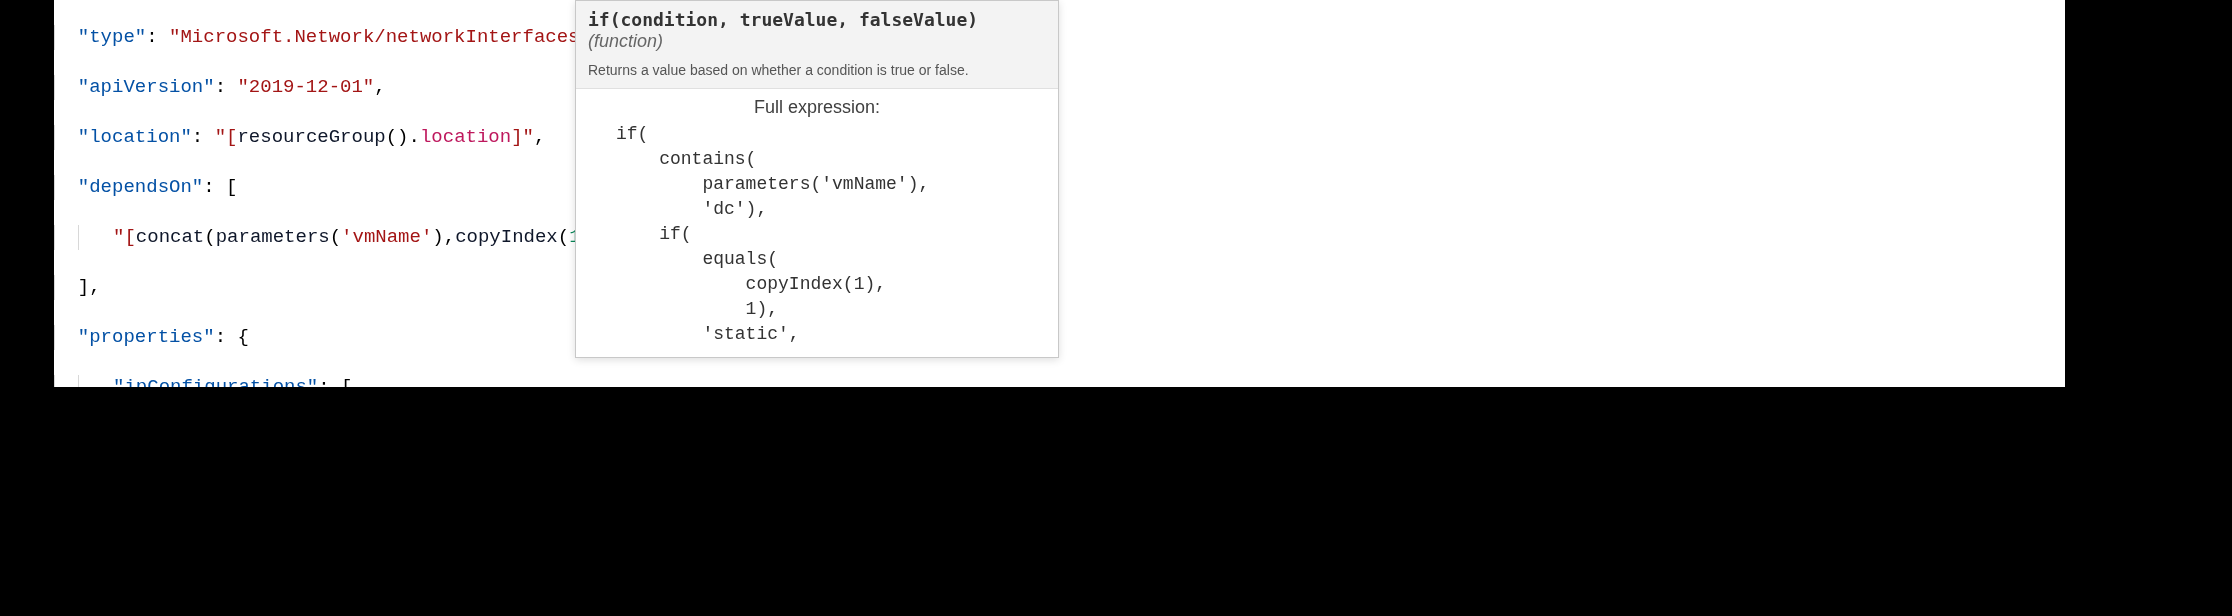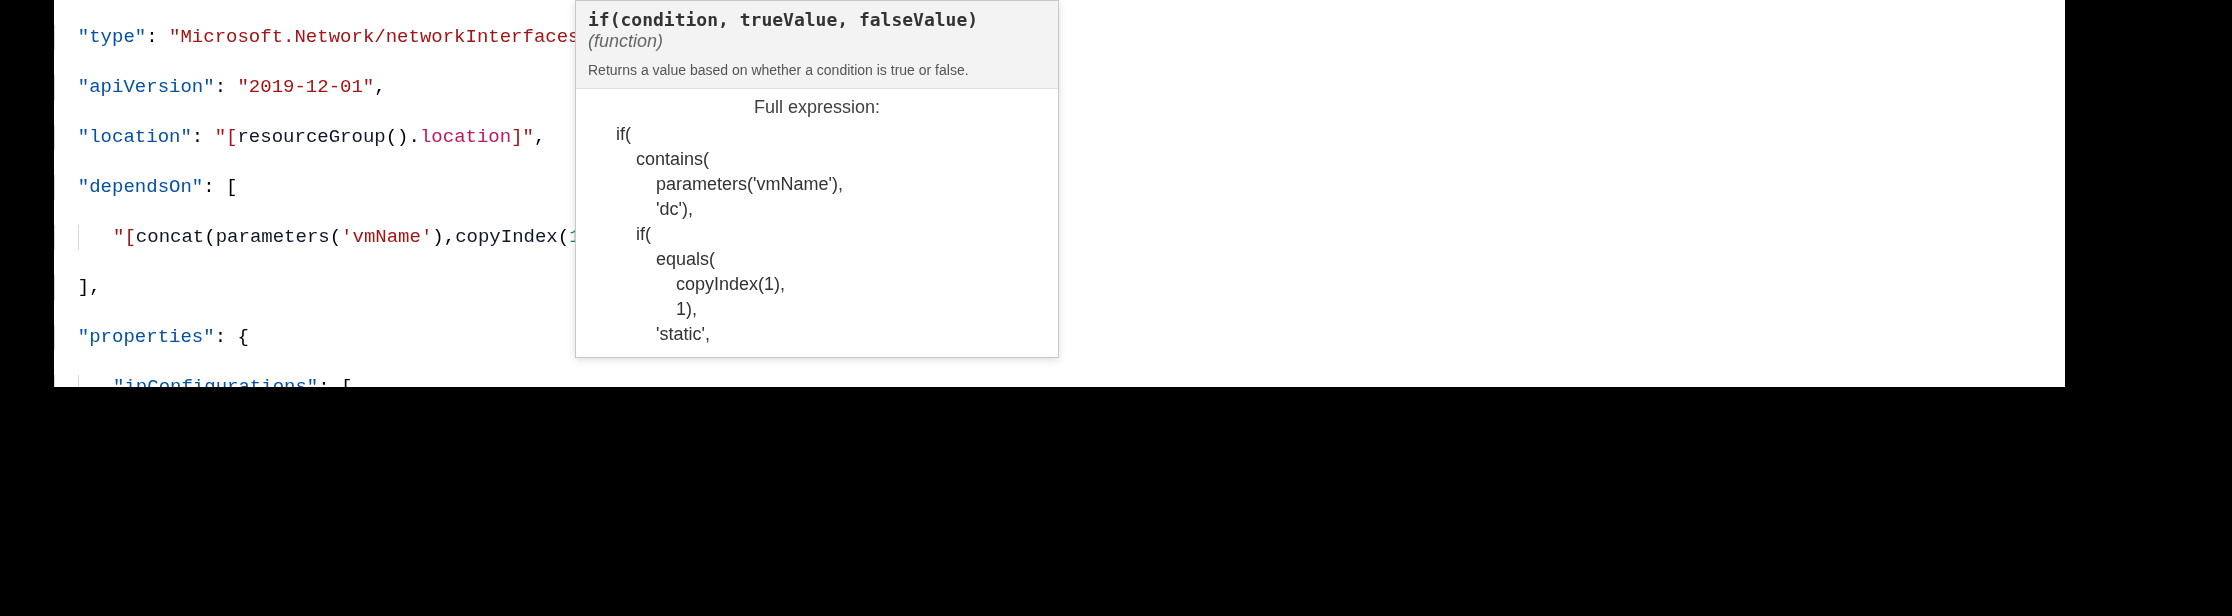--- a/index.html
+++ b/index.html
@@ -69,21 +69,21 @@
       background: #ffffff;
       padding: 8px 12px 10px 12px;
     }
     .tooltip-label {
       color: #404040;
       font-size: 18px;
       margin-bottom: 4px;
       text-align: center;
     }
     .tooltip-expr {
-      font-family: Liberation Sans, sans-serif;
+      font-family: Liberation Mono, monospace;
       white-space: pre;
       color: #333;
       font-size: 18px;
       line-height: 25px;
       padding-left: 28px;
     }
     .black-bar {
       position: absolute;
       bottom: 0;
       left: 0;

